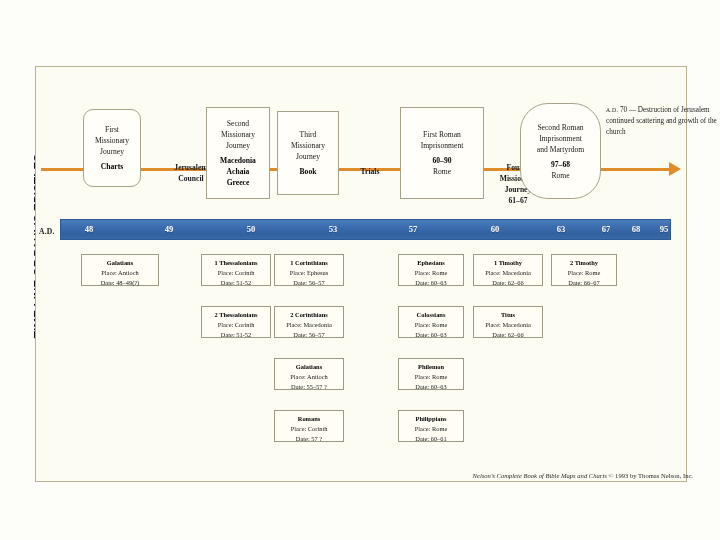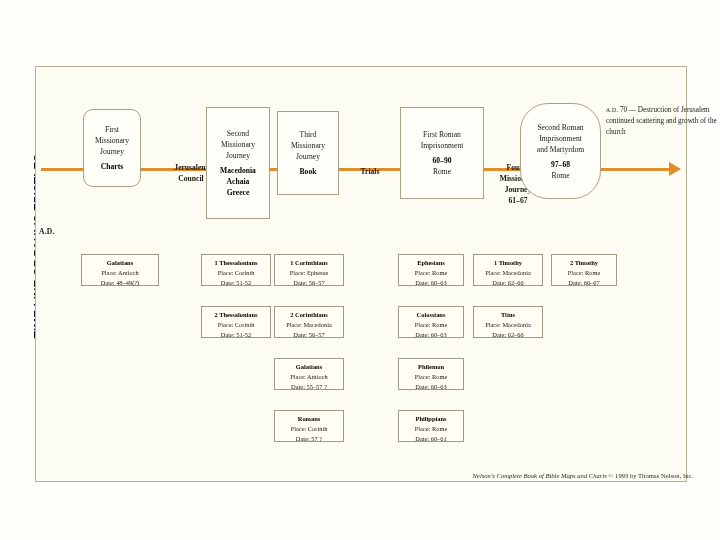--- a/index.html
+++ b/index.html
@@ -126,21 +126,21 @@
     <div class="arrowhead"></div>
 
     <div id="events">
         <div class="ebox" style="left: 47px; top: 42px; width: 58px; height: 78px; border-radius: 10px;">
           <div class="t1">First<br>Missionary<br>Journey</div>
           <div class="t2">Charts</div>
         </div>
         <div class="plabel" style="left: 124px; top: 95px; width: 62px;">
           <div class="t1">Jerusalem<br>Council</div>
         </div>
-        <div class="ebox" style="left: 170px; top: 40px; width: 64px; height: 112px;">
+        <div class="ebox" style="left: 170px; top: 40px; width: 64px; height: 92px;">
           <div class="t1">Second<br>Missionary<br>Journey</div>
           <div class="t2">Macedonia<br>Achaia<br>Greece</div>
         </div>
         <div class="ebox" style="left: 241px; top: 44px; width: 62px; height: 84px;">
           <div class="t1">Third<br>Missionary<br>Journey</div>
           <div class="t2">Book</div>
         </div>
         <div class="plabel" style="left: 309px; top: 99px; width: 50px;">
           <div class="t1">Trials</div>
         </div>
@@ -157,20 +157,32 @@
           <div class="t2">97–68</div>
           <div class="t3">Rome</div>
         </div>
       </div>
 
     <div class="note">
       <span class="smallcaps">A.D.</span><span> 70 — Destruction of Jerusalem continued scattering and growth of the church</span>
     </div>
 
     <div class="adlabel">A.D.</div>
+    <div class="datebar" id="datebar">
+        <span style="left: 28px;">48</span>
+        <span style="left: 108px;">49</span>
+        <span style="left: 190px;">50</span>
+        <span style="left: 272px;">53</span>
+        <span style="left: 352px;">57</span>
+        <span style="left: 434px;">60</span>
+        <span style="left: 500px;">63</span>
+        <span style="left: 545px;">67</span>
+        <span style="left: 575px;">68</span>
+        <span style="left: 603px;">95</span>
+      </div>
 
     <div id="epistles">
         <div class="pbox" style="left: 45px; top: 187px; width: 78px; height: 32px;">
           <span class="nm">Galatians</span>
           <span class="ln">Place: Antioch</span>
           <span class="ln">Date: 48–49(?)</span>
         </div>
         <div class="pbox" style="left: 165px; top: 187px; width: 70px; height: 32px;">
           <span class="nm">1 Thessalonians</span>
           <span class="ln">Place: Corinth</span>

